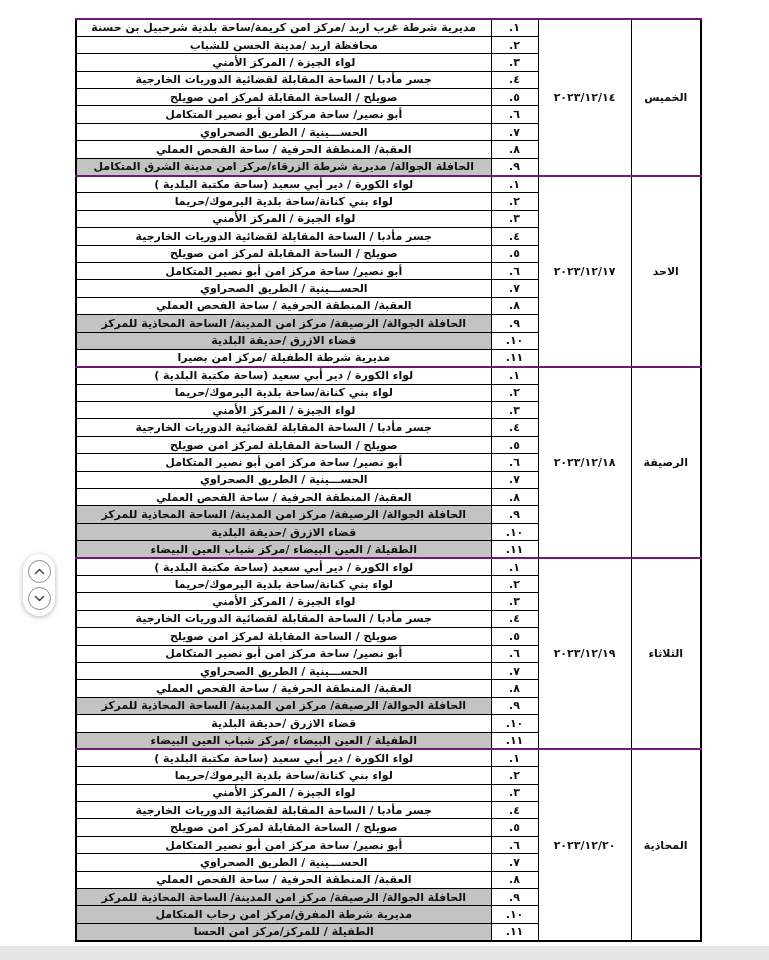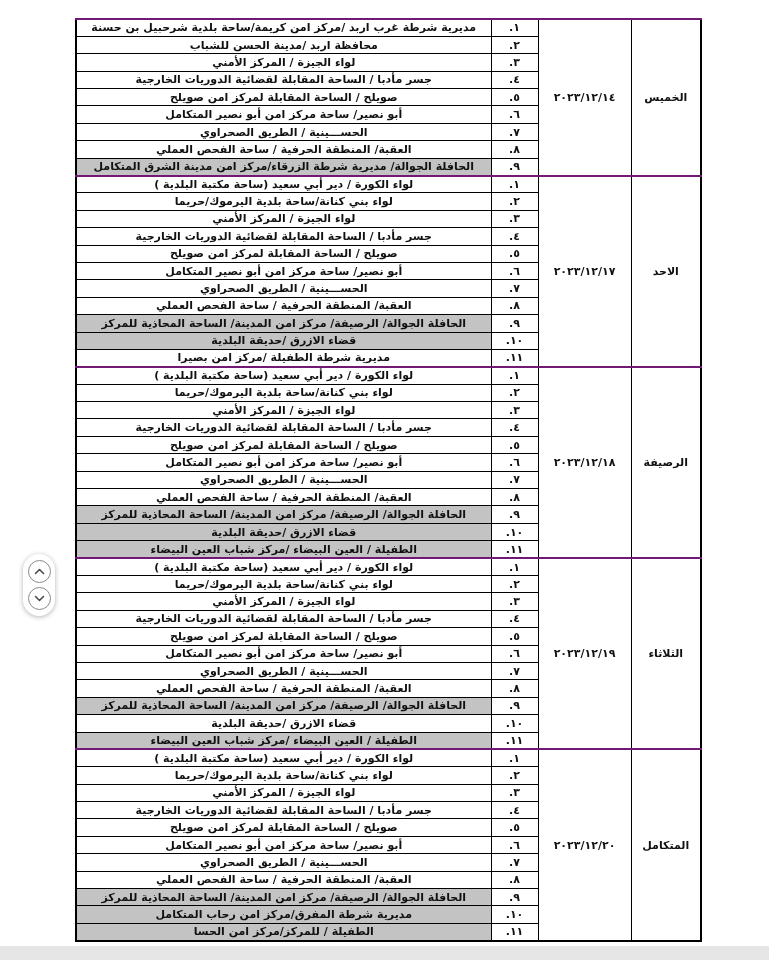--- a/index.html
+++ b/index.html
@@ -245,21 +245,21 @@
         </tr>
         <tr>
           <td class="num">١٠.</td>
           <td class="loc">قضاء الازرق /حديقة البلدية</td>
         </tr>
         <tr>
           <td class="num">١١.</td>
           <td class="loc shaded">الطفيلة /  العين البيضاء /مركز شباب العين البيضاء</td>
         </tr>
         <tr class="group-start">
-          <td class="day" rowspan="11">المتكامل</td>
+          <td class="day" rowspan="11">المحاذية</td>
           <td class="date" rowspan="11">٢٠٢٣/١٢/٢٠</td>
           <td class="num">١.</td>
           <td class="loc">لواء الكورة / دير أبي سعيد (ساحة مكتبة البلدية )</td>
         </tr>
         <tr>
           <td class="num">٢.</td>
           <td class="loc">لواء بني كنانة/ساحة بلدية اليرموك/حريما</td>
         </tr>
         <tr>
           <td class="num">٣.</td>

